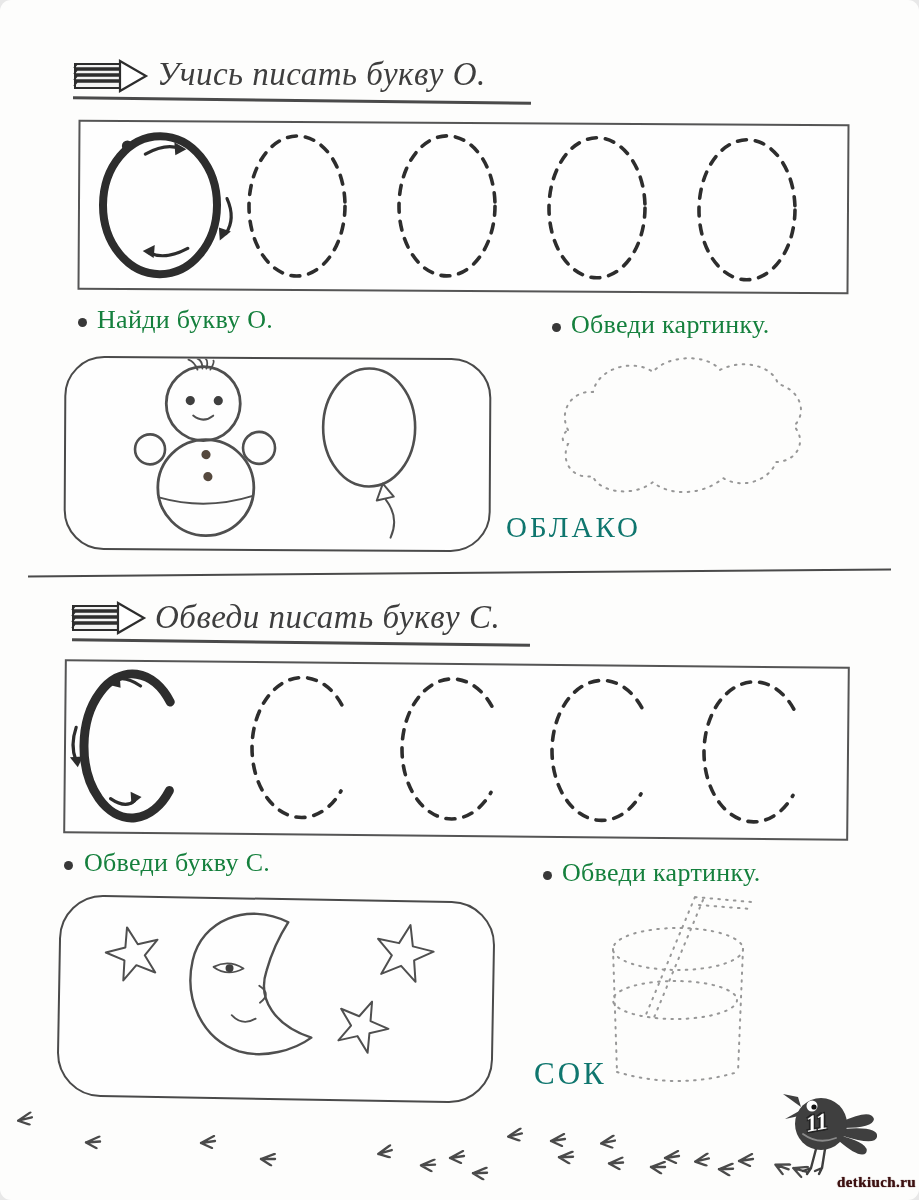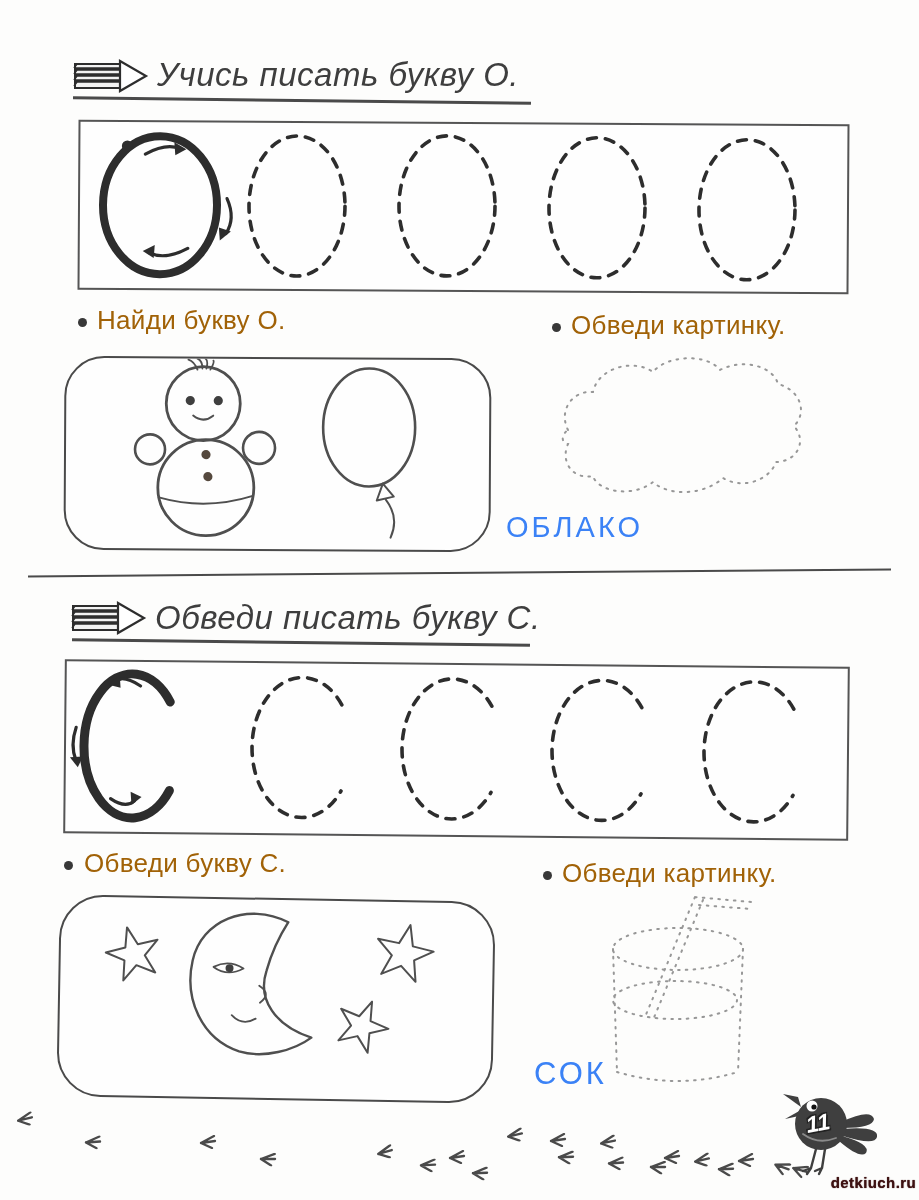--- a/index.html
+++ b/index.html
@@ -1,42 +1,42 @@
 <!DOCTYPE html>
 <html><head>
 <meta charset="utf-8">
 <style>
   html,body{margin:0;padding:0;background:#e8e8e8;}
   .page{
     position:relative;width:919px;height:1200px;margin:0 auto;
     background:#fdfdfc;overflow:hidden;
-    font-family:Liberation Sans, sans-serif;color:#3c3c3c;
+    font-family:Liberation Serif, serif;color:#3c3c3c;border-radius:11px;
   }
   .abs{position:absolute;}
   
   .ws-header{position:absolute;font-style:italic;font-size:33px;letter-spacing:.5px;color:#3e3e3e;white-space:nowrap;}
   .underline{position:absolute;height:2.5px;background:#4a4a4a;}
   .divider{position:absolute;height:2.2px;background:#4a4a4a;}
   
   .trace-box{position:absolute;border:2px solid #555;background:#fefefe;}
   .trace-box svg{display:block;}
   .stroke{fill:none;stroke:#2d2d2d;stroke-linecap:round;stroke-linejoin:round;}
   .model{stroke-width:8;}
   .dashed{stroke-width:3.6;stroke-dasharray:9 9;}
   .arrow{stroke-width:3.2;}
   .head{fill:#2d2d2d;stroke:none;}
   
   .bullet{position:absolute;width:9px;height:9px;border-radius:50%;background:#383838;}
-  .task-label{position:absolute;font-size:26px;letter-spacing:.3px;color:#a16207;white-space:nowrap;}
+  .task-label{position:absolute;font-size:26px;letter-spacing:.3px;color:#15803d;white-space:nowrap;}
   
   .pic-box{position:absolute;border:2.2px solid #4a4a4a;border-radius:40px;background:#fefefe;}
   .draw{fill:none;stroke:#4f4f4f;stroke-linecap:round;stroke-linejoin:round;stroke-width:2.4;}
   .fill-dark{fill:#3f3f3f;stroke:none;}
   .dotted{fill:none;stroke:#979797;stroke-width:2;stroke-linecap:round;stroke-dasharray:1.6 6.2;}
-  .picture-word{position:absolute;font-size:29px;letter-spacing:3px;color:#3b82f6;white-space:nowrap;}
+  .picture-word{position:absolute;font-size:29px;letter-spacing:3px;color:#0f766e;white-space:nowrap;}
   
   .fp{position:absolute;}
   .fp path{fill:none;stroke:#4a4a4a;stroke-width:2.3;stroke-linecap:round;}
   .bird-num{
     position:absolute;font-size:23px;font-weight:bold;font-style:italic;color:#ffffff;
     transform:rotate(-10deg);
     text-shadow:-1.5px -1.5px 0 #222,1.5px -1.5px 0 #222,-1.5px 1.5px 0 #222,1.5px 1.5px 0 #222;
   }
   .watermark{
     position:absolute;right:3px;top:1174px;font-size:15px;font-weight:bold;

